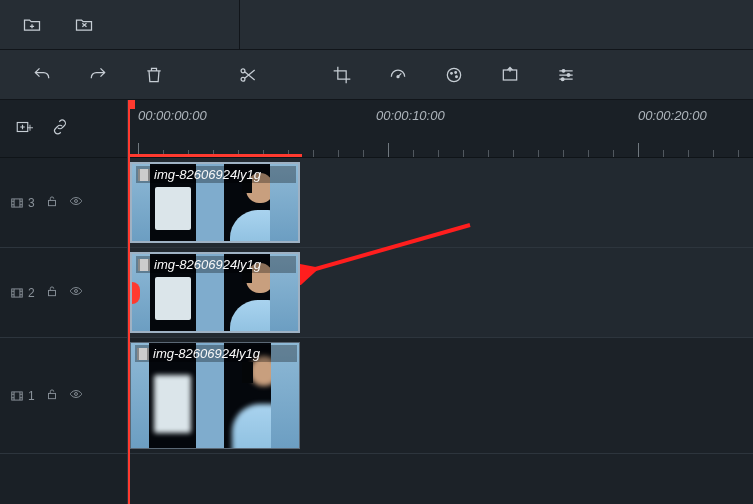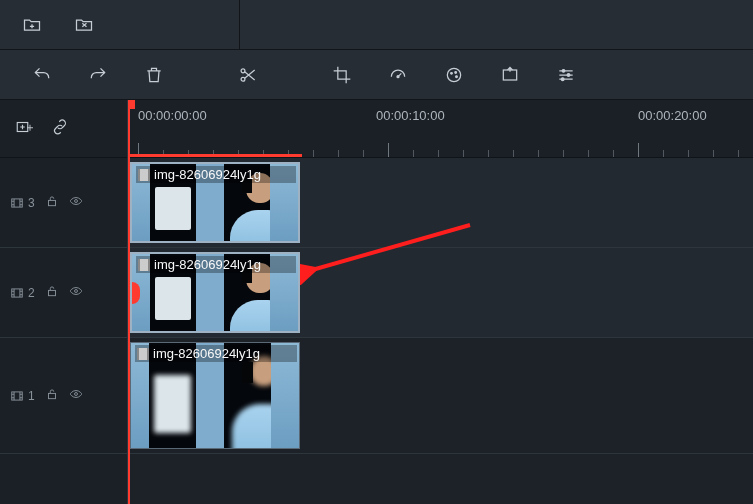--- a/index.html
+++ b/index.html
@@ -81,21 +81,21 @@
     align-items: center;
     padding-left: 10px;
     gap: 10px;
     color: #8a929a;
   }
   .track-info.tall { height: 116px; }
   .track-info .label { display:flex; align-items:center; gap:4px;}
   .track-info svg { width:14px; height:14px; stroke:#8a929a; fill:none; stroke-width:1.6;}
 
   
-  .tracks-col { flex:1; position:relative; overflow:hidden;}
+  .tracks-col { flex:1; position:relative; overflow:hidden;font-style:italic;}
   .ruler {
     height: 58px;
     border-bottom: 1px solid #0f1418;
     position: relative;
     background: #1a2026;
   }
   .ruler .timecode {
     position: absolute;
     top: 8px;
     font-size: 13px;

